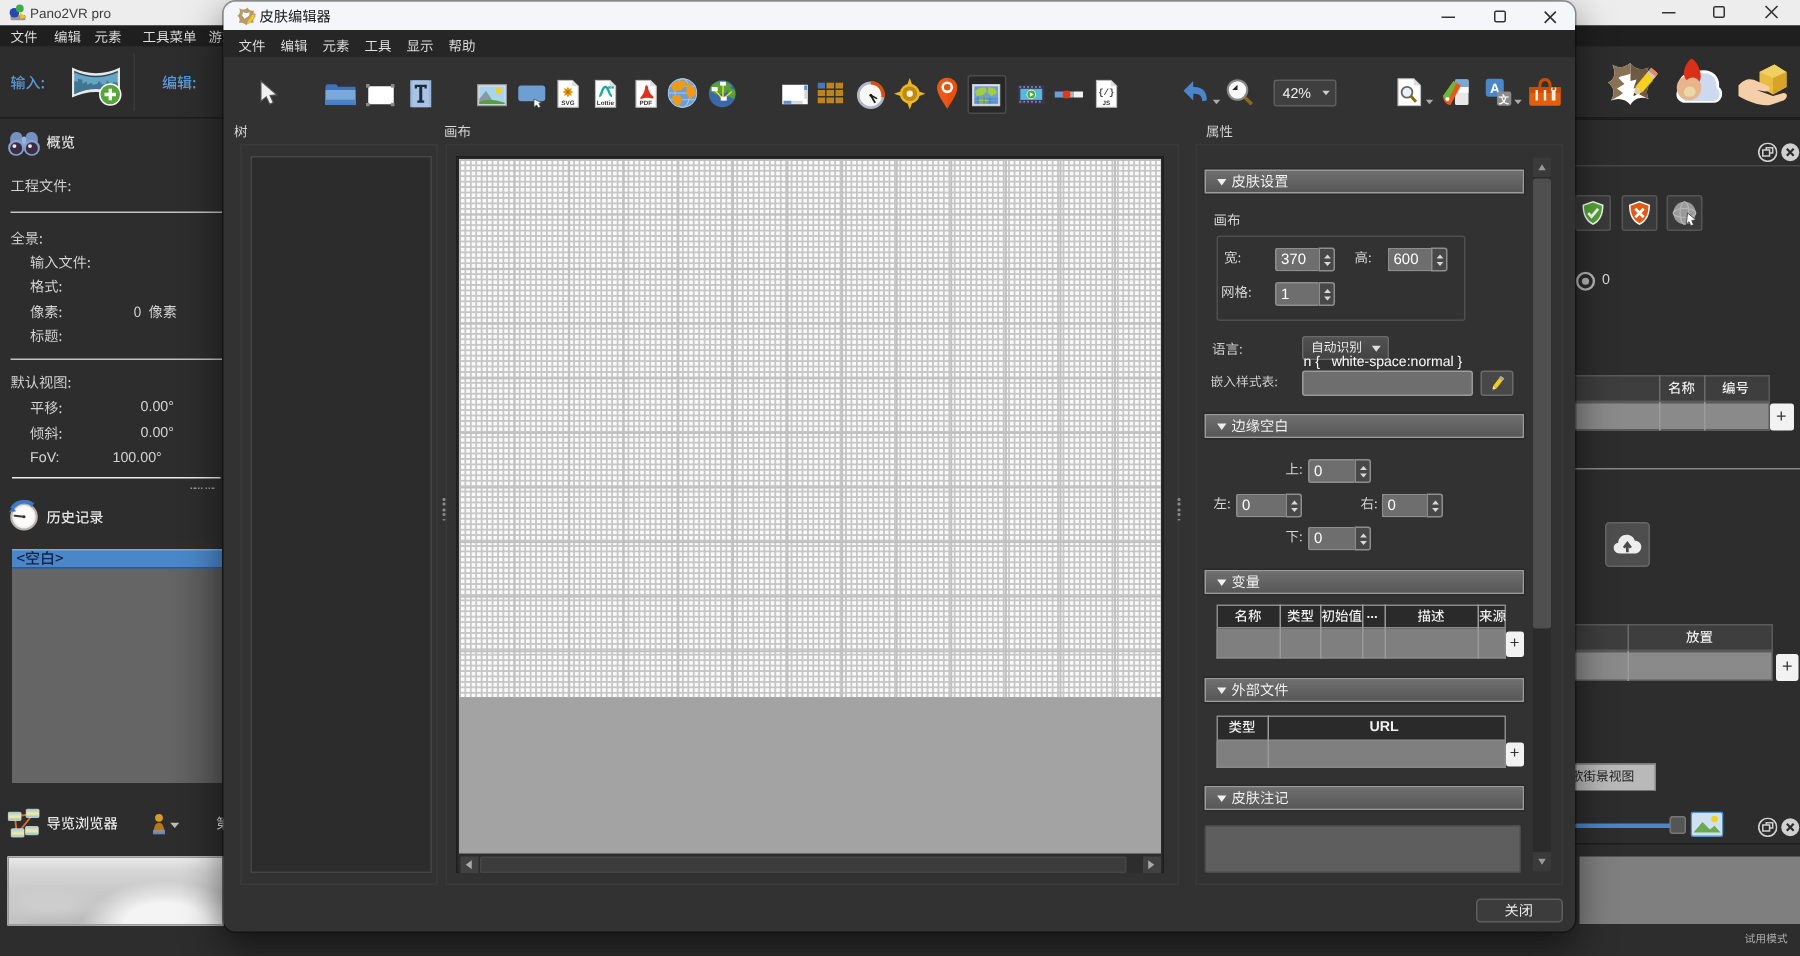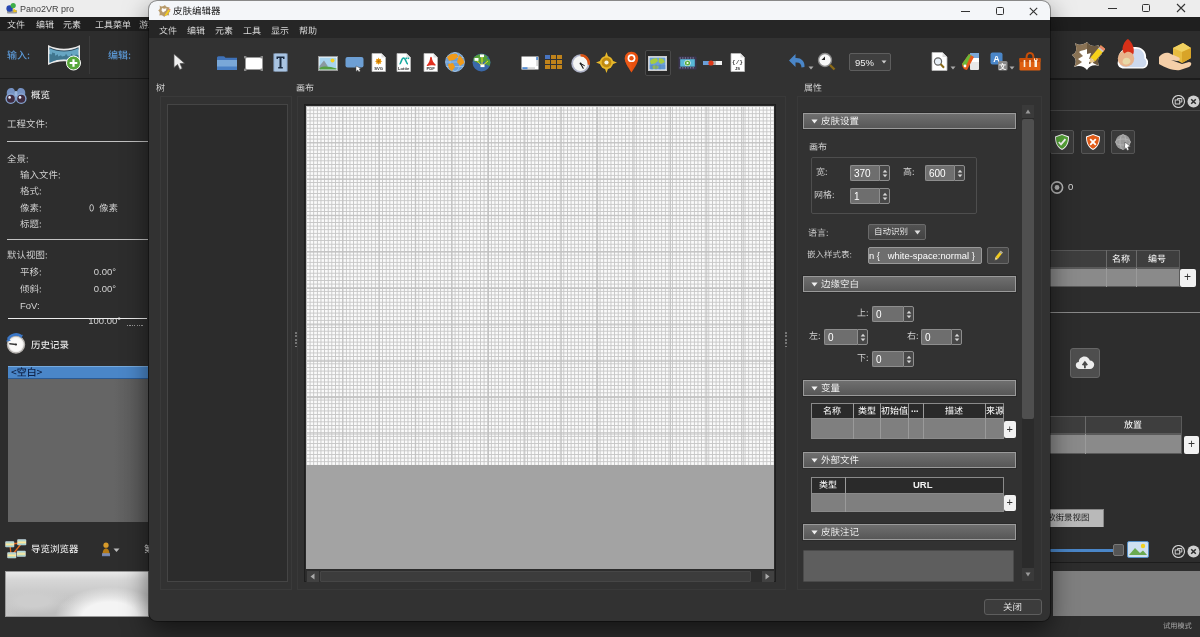--- a/index.html
+++ b/index.html
@@ -308,21 +308,21 @@
 <div class="lat" style="left:75px;top:267px;font-size:9.5px;color:#d4d4d4;font-weight:normal;letter-spacing:0;width:41px;text-align:right">0.00°</div>
 <svg class="t " style="width:21.6px;height:9.5px;left:20px;top:284px;" viewBox="0 0 2278 1000" preserveAspectRatio="none">
     <g fill="#d4d4d4" transform="translate(0,880) scale(1,-1)">
       <use href="#g503e"></use>
       <use href="#g659c" x="1000"></use>
       <use href="#g003a" x="2000"></use>
     </g>
   </svg>
 <div class="lat" style="left:75px;top:284px;font-size:9.5px;color:#d4d4d4;font-weight:normal;letter-spacing:0;width:41px;text-align:right">0.00°</div>
 <div class="lat" style="left:20px;top:301px;font-size:9.5px;color:#d4d4d4;font-weight:normal;letter-spacing:0;">FoV:</div>
-<div class="lat" style="left:75px;top:316px;font-size:9.5px;color:#d4d4d4;font-weight:normal;letter-spacing:0;width:46px;text-align:right">100.00°</div>
+<div class="lat" style="left:75px;top:301px;font-size:9.5px;color:#d4d4d4;font-weight:normal;letter-spacing:0;width:46px;">100.00°</div>
 <div class="a" style="left:8px;top:317.5px;width:139px;height:1.2px;background:#ececec"></div>
 <div class="a" style="left:127.0px;top:324.5px;width:1.2px;height:1.2px;background:#9a9a9a"></div>
 <div class="a" style="left:129.4px;top:324.5px;width:1.2px;height:1.2px;background:#9a9a9a"></div>
 <div class="a" style="left:131.8px;top:324.5px;width:1.2px;height:1.2px;background:#9a9a9a"></div>
 <div class="a" style="left:134.2px;top:324.5px;width:1.2px;height:1.2px;background:#9a9a9a"></div>
 <div class="a" style="left:136.6px;top:324.5px;width:1.2px;height:1.2px;background:#9a9a9a"></div>
 <div class="a" style="left:139.0px;top:324.5px;width:1.2px;height:1.2px;background:#9a9a9a"></div>
 <div class="a" style="left:141.4px;top:324.5px;width:1.2px;height:1.2px;background:#9a9a9a"></div>
 <svg class="a" style="left:5px;top:333px;" width="21" height="21" viewBox="0 0 21 21" preserveAspectRatio="none">
     <circle cx="11" cy="11.5" r="8.5" fill="#f0efee" stroke="#b5b2af" stroke-width="1.4"></circle>
@@ -741,21 +741,21 @@
   </svg>
 <svg class="a" style="left:808px;top:66px" width="6" height="4" viewBox="0 0 6 4">
     <path d="M0.5 0.5 L3 3.5 L5.5 0.5 Z" fill="#aaa"></path>
   </svg>
 <svg class="a" style="left:817px;top:52px;" width="19" height="19" viewBox="0 0 19 19" preserveAspectRatio="none">
     <circle cx="8" cy="8" r="6.5" fill="#f8f8f8" stroke="#888" stroke-width="1.4"></circle>
     <path d="M4.5 8 L8 4.5 L8 8 Z" fill="#222"></path>
     <path d="M13 13 L17.5 17.5" stroke="#8a6a18" stroke-width="2.4"></path>
   </svg>
 <div class="a" style="left:849px;top:53px;width:42px;height:18px;background:#3f3f3f;border:1px solid #5e5e5e;border-radius:2px"></div>
-<div class="lat" style="left:855px;top:58px;font-size:9.5px;color:#f0f0f0;font-weight:normal;letter-spacing:0;">95%</div>
+<div class="lat" style="left:855px;top:58px;font-size:9.5px;color:#f0f0f0;font-weight:normal;letter-spacing:0;">42%</div>
 <svg class="a" style="left:881px;top:60px" width="6" height="4" viewBox="0 0 6 4">
     <path d="M0.5 0.5 L3 3.5 L5.5 0.5 Z" fill="#ccc"></path>
   </svg>
 <svg class="a" style="left:930px;top:52px;" width="19" height="19" viewBox="0 0 19 19" preserveAspectRatio="none">
     <path d="M2 0.5 L12.5 0.5 L17 5 L17 18.5 L2 18.5 Z" fill="#fff" stroke="#bbb" stroke-width="0.8"></path>
     <path d="M12.5 0.5 L12.5 5 L17 5 Z" fill="#ddd"></path>
     <circle cx="8" cy="9.5" r="3.6" fill="#e8f0f8" stroke="#666" stroke-width="1.2"></circle>
     <path d="M10.5 12 L14 15.8" stroke="#8a6a18" stroke-width="2"></path>
   </svg>
 <svg class="a" style="left:950px;top:66px" width="6" height="4" viewBox="0 0 6 4">
@@ -914,21 +914,21 @@
     <g fill="#d0d0d0" transform="translate(0,880) scale(1,-1)">
       <use href="#g5d4c"></use>
       <use href="#g5165" x="1000"></use>
       <use href="#g6837" x="2000"></use>
       <use href="#g5f0f" x="3000"></use>
       <use href="#g8868" x="4000"></use>
       <use href="#g003a" x="5000"></use>
     </g>
   </svg>
 <div class="a" style="left:868px;top:247px;width:114px;height:17px;background:#6e6e6e;border:1px solid #9a9a9a;border-radius:2px"></div>
-<div class="lat" style="left:869px;top:251px;font-size:9.4px;color:#fdfdfd;font-weight:normal;letter-spacing:0;">n {&nbsp;&nbsp;&nbsp;white-space:normal }</div>
+<div class="lat" style="left:869px;top:236px;font-size:9.4px;color:#fdfdfd;font-weight:normal;letter-spacing:0;">n {&nbsp;&nbsp;&nbsp;white-space:normal }</div>
 <div class="a" style="left:987px;top:247px;width:22px;height:17px;background:#484848;border:1px solid #6a6a6a;border-radius:2px"></div>
 <svg class="a" style="left:992px;top:250px" width="12" height="12" viewBox="0 0 12 12">
     <g transform="rotate(38 6 6)">
       <rect x="4.7" y="0.2" width="2.9" height="8.2" fill="#f2cb1d"></rect>
       <rect x="4.7" y="0.2" width="2.9" height="2" fill="#a8a8a8"></rect>
       <path d="M4.7 8.4 L6.15 11.6 L7.6 8.4 Z" fill="#f2dfa0"></path>
       <path d="M5.6 10.4 L6.15 11.6 L6.7 10.4 Z" fill="#333"></path>
     </g>
   </svg>
 <div class="a" style="left:803px;top:276px;width:213px;height:16px;background:linear-gradient(#6f6f6f,#575757);border:1px solid #9a9a9a;box-shadow:0 0 0 1px #2a2a2a"></div>

